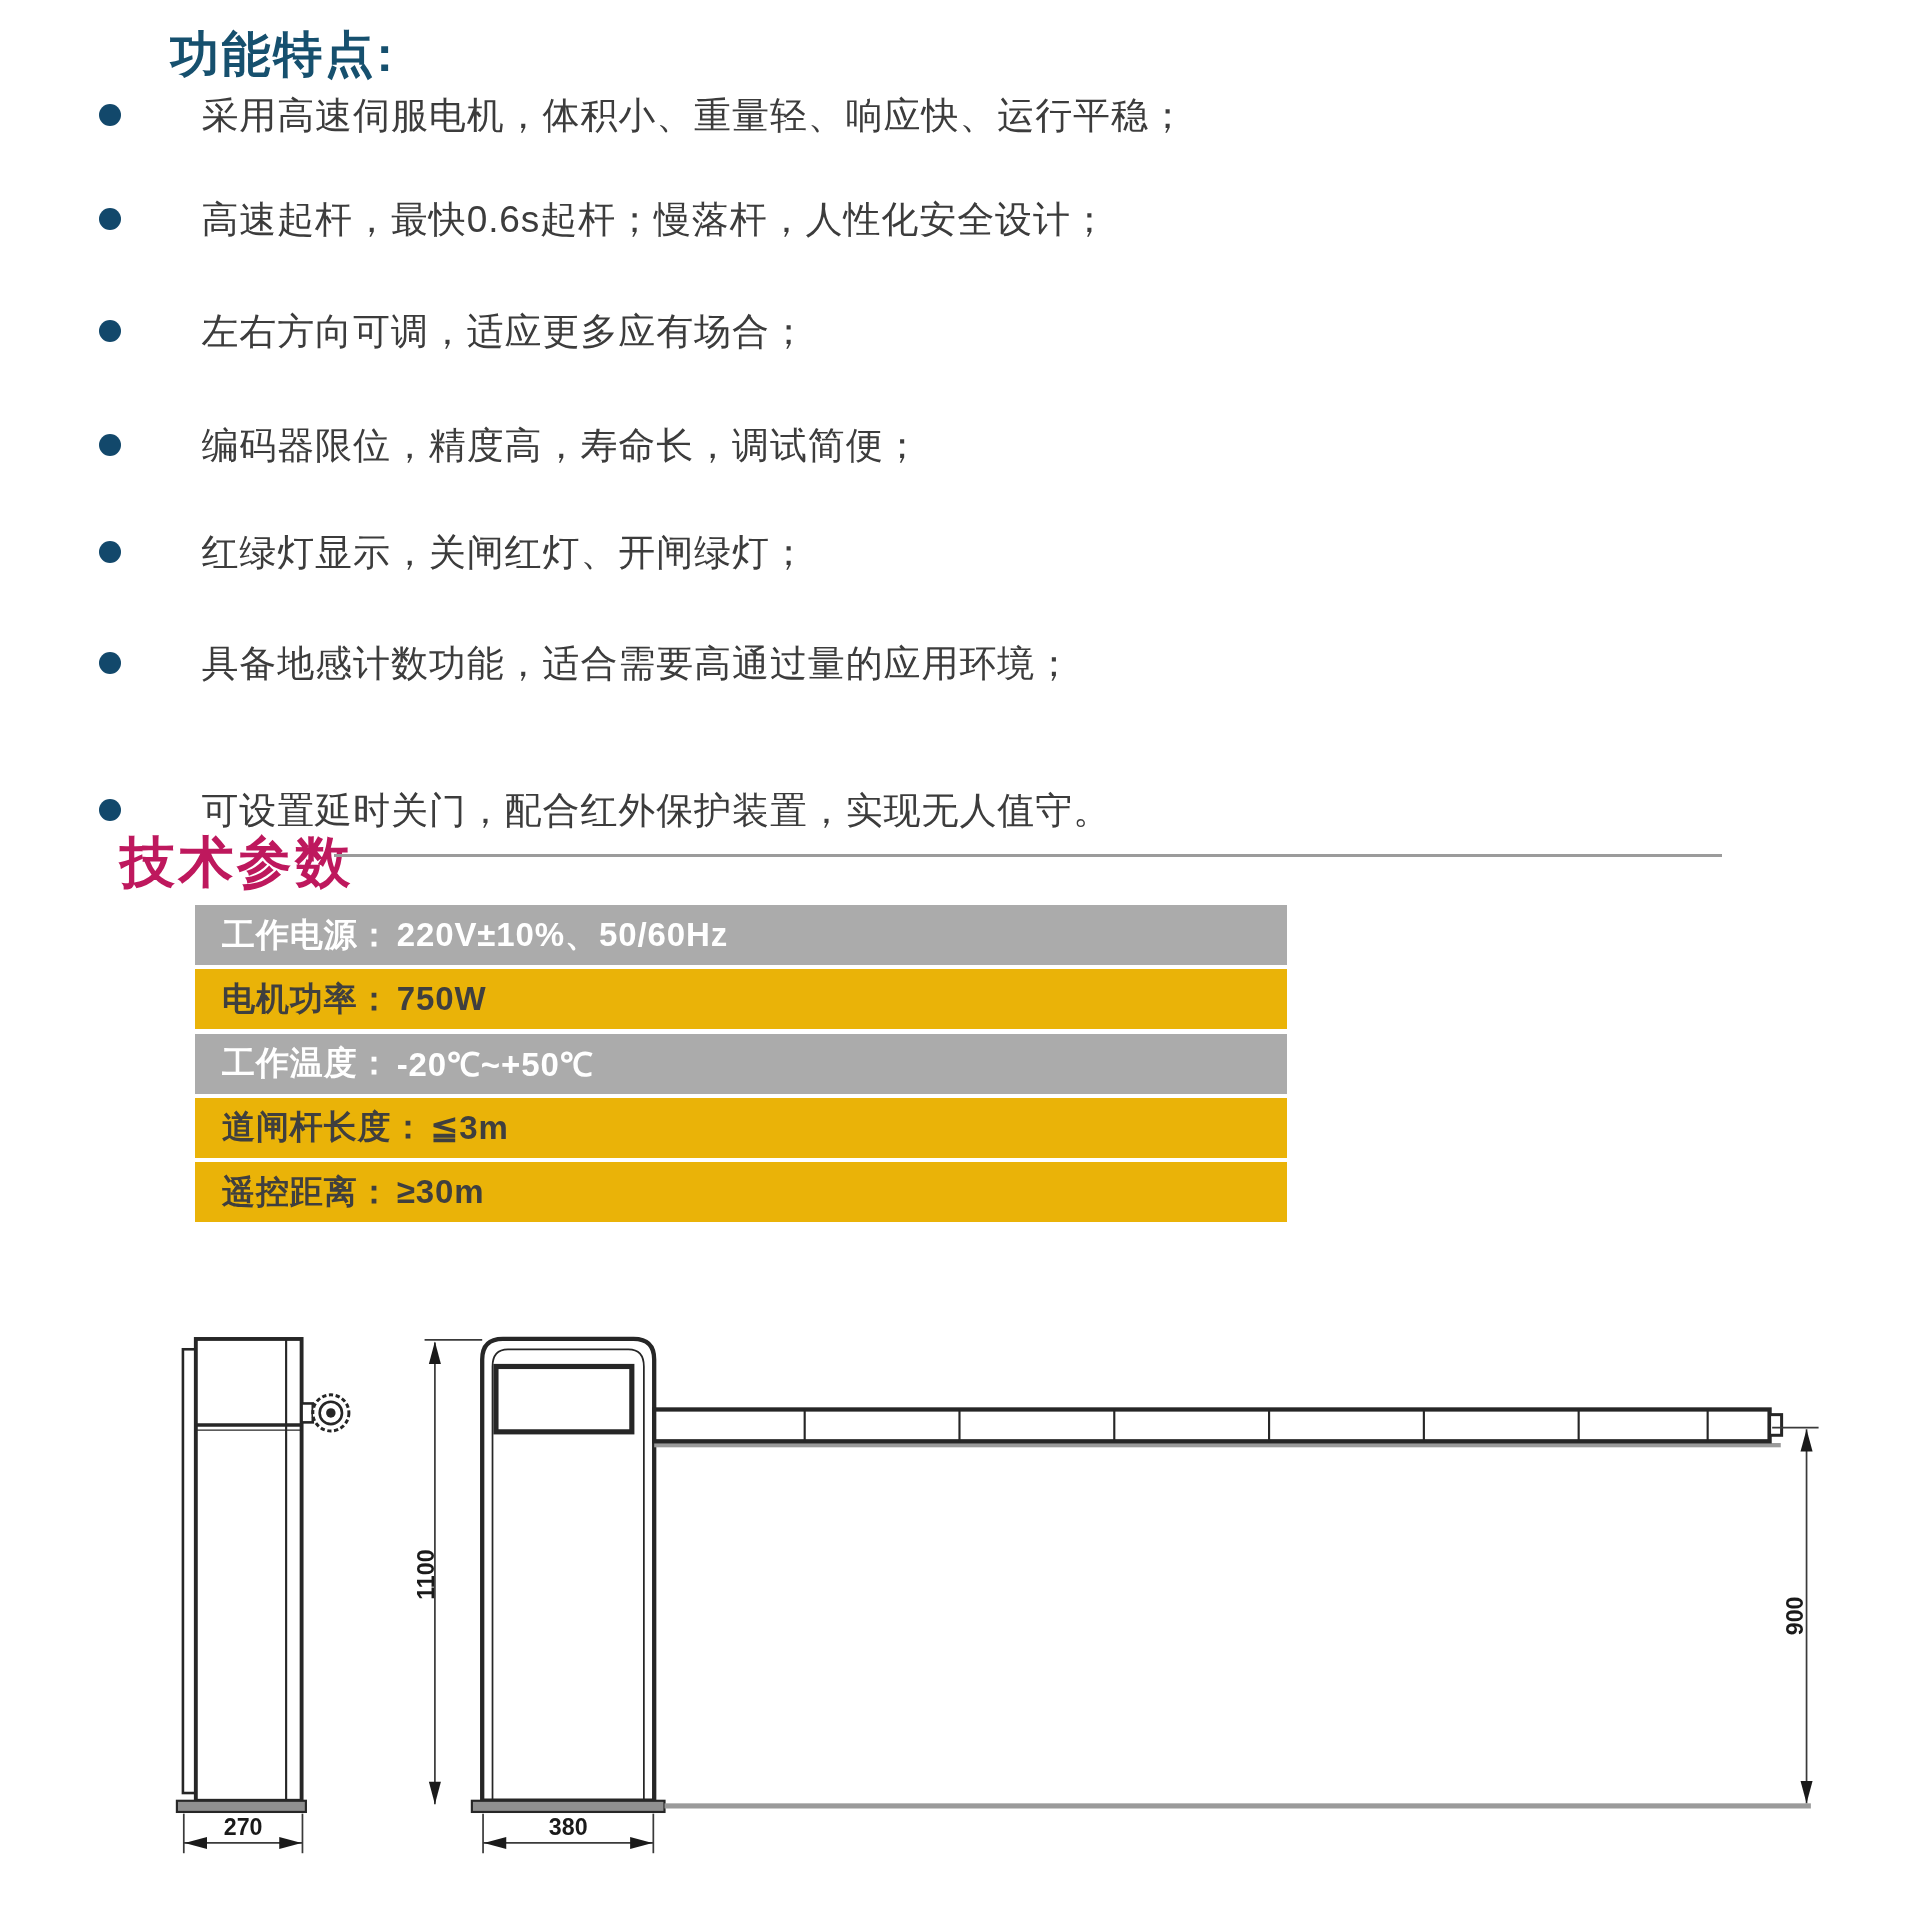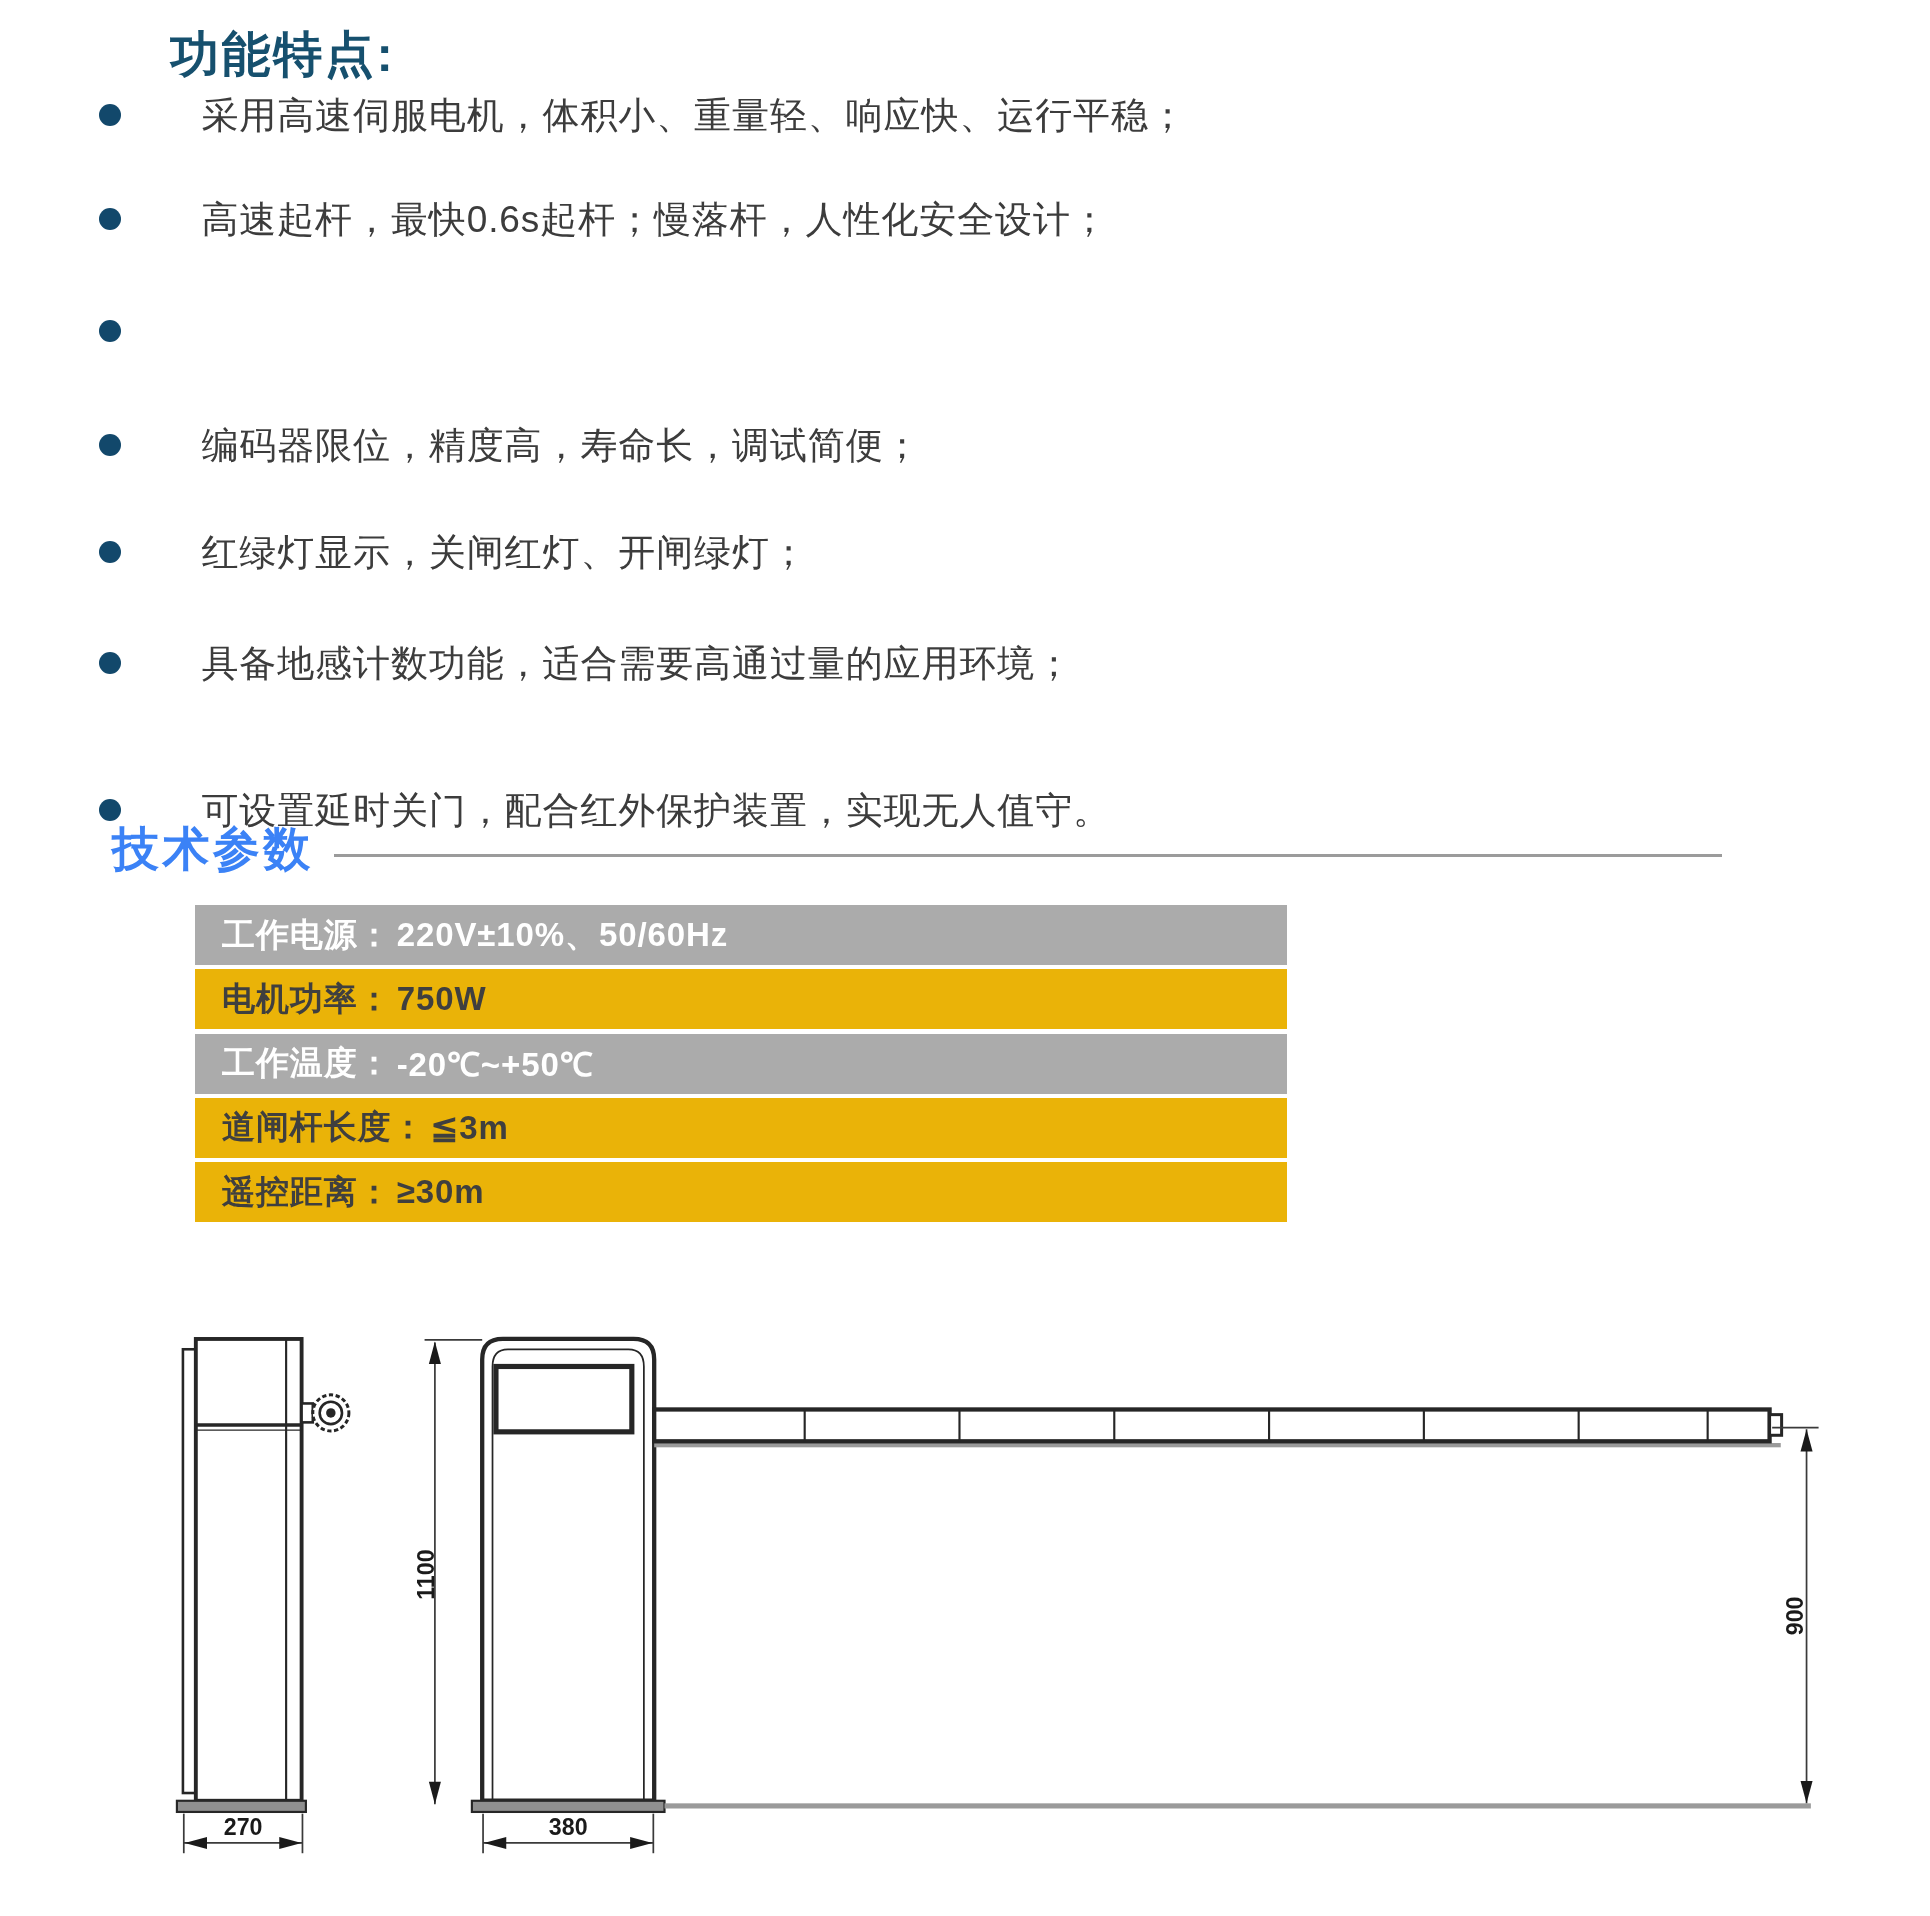--- a/index.html
+++ b/index.html
@@ -6,22 +6,22 @@
   .page{
     position:relative;width:1896px;height:1916px;background:#ffffff;overflow:hidden;
     font-family:"Liberation Sans", sans-serif;color:#3c3c3c;
   }
   
   .h-main{
     position:absolute;left:170px;top:22.4px;margin:0;
     font-size:49px;font-weight:bold;color:#16506e;letter-spacing:2.6px;
   }
   .h-specs{
-    position:absolute;left:112px;top:818px;margin:0;
-    font-size:47px;font-weight:bold;color:#3b82f6;letter-spacing:3.4px;
+    position:absolute;left:112px;top:818px;margin:8px;
+    font-size:55px;font-weight:bold;color:#be185d;letter-spacing:3.4px;
   }
   .specs-rule{
     position:absolute;left:334px;top:854px;width:1388px;height:3.4px;
     background:#9b9b9b;
   }
   
   .features{list-style:none;margin:0;padding:0;}
   .feature-item{position:absolute;left:99px;display:flex;align-items:flex-start;width:1635px;gap:42px;}
   .dot{flex:0 0 auto;width:22.4px;height:22.4px;border-radius:50%;background:#12486b;margin-top:7.7px;}
   .ftext{margin-left:38px;font-size:37px;line-height:40px;color:#3c3c3c;letter-spacing:0.9px;white-space:nowrap;}
@@ -49,20 +49,21 @@
     <li class="feature-item" style="top:96px">
       <span class="dot"></span>
       <span class="ftext">采用高速伺服电机，体积小、重量轻、响应快、运行平稳；</span>
     </li>
     <li class="feature-item" style="top:200px">
       <span class="dot"></span>
       <span class="ftext">高速起杆，最快0.6s起杆；慢落杆，人性化安全设计；</span>
     </li>
     <li class="feature-item" style="top:312px">
       <span class="dot"></span>
+      <span class="ftext">左右方向可调，适应更多应有场合；</span>
     </li>
     <li class="feature-item" style="top:426px">
       <span class="dot"></span>
       <span class="ftext">编码器限位，精度高，寿命长，调试简便；</span>
     </li>
     <li class="feature-item" style="top:533px">
       <span class="dot"></span>
       <span class="ftext">红绿灯显示，关闸红灯、开闸绿灯；</span>
     </li>
     <li class="feature-item" style="top:644px">

